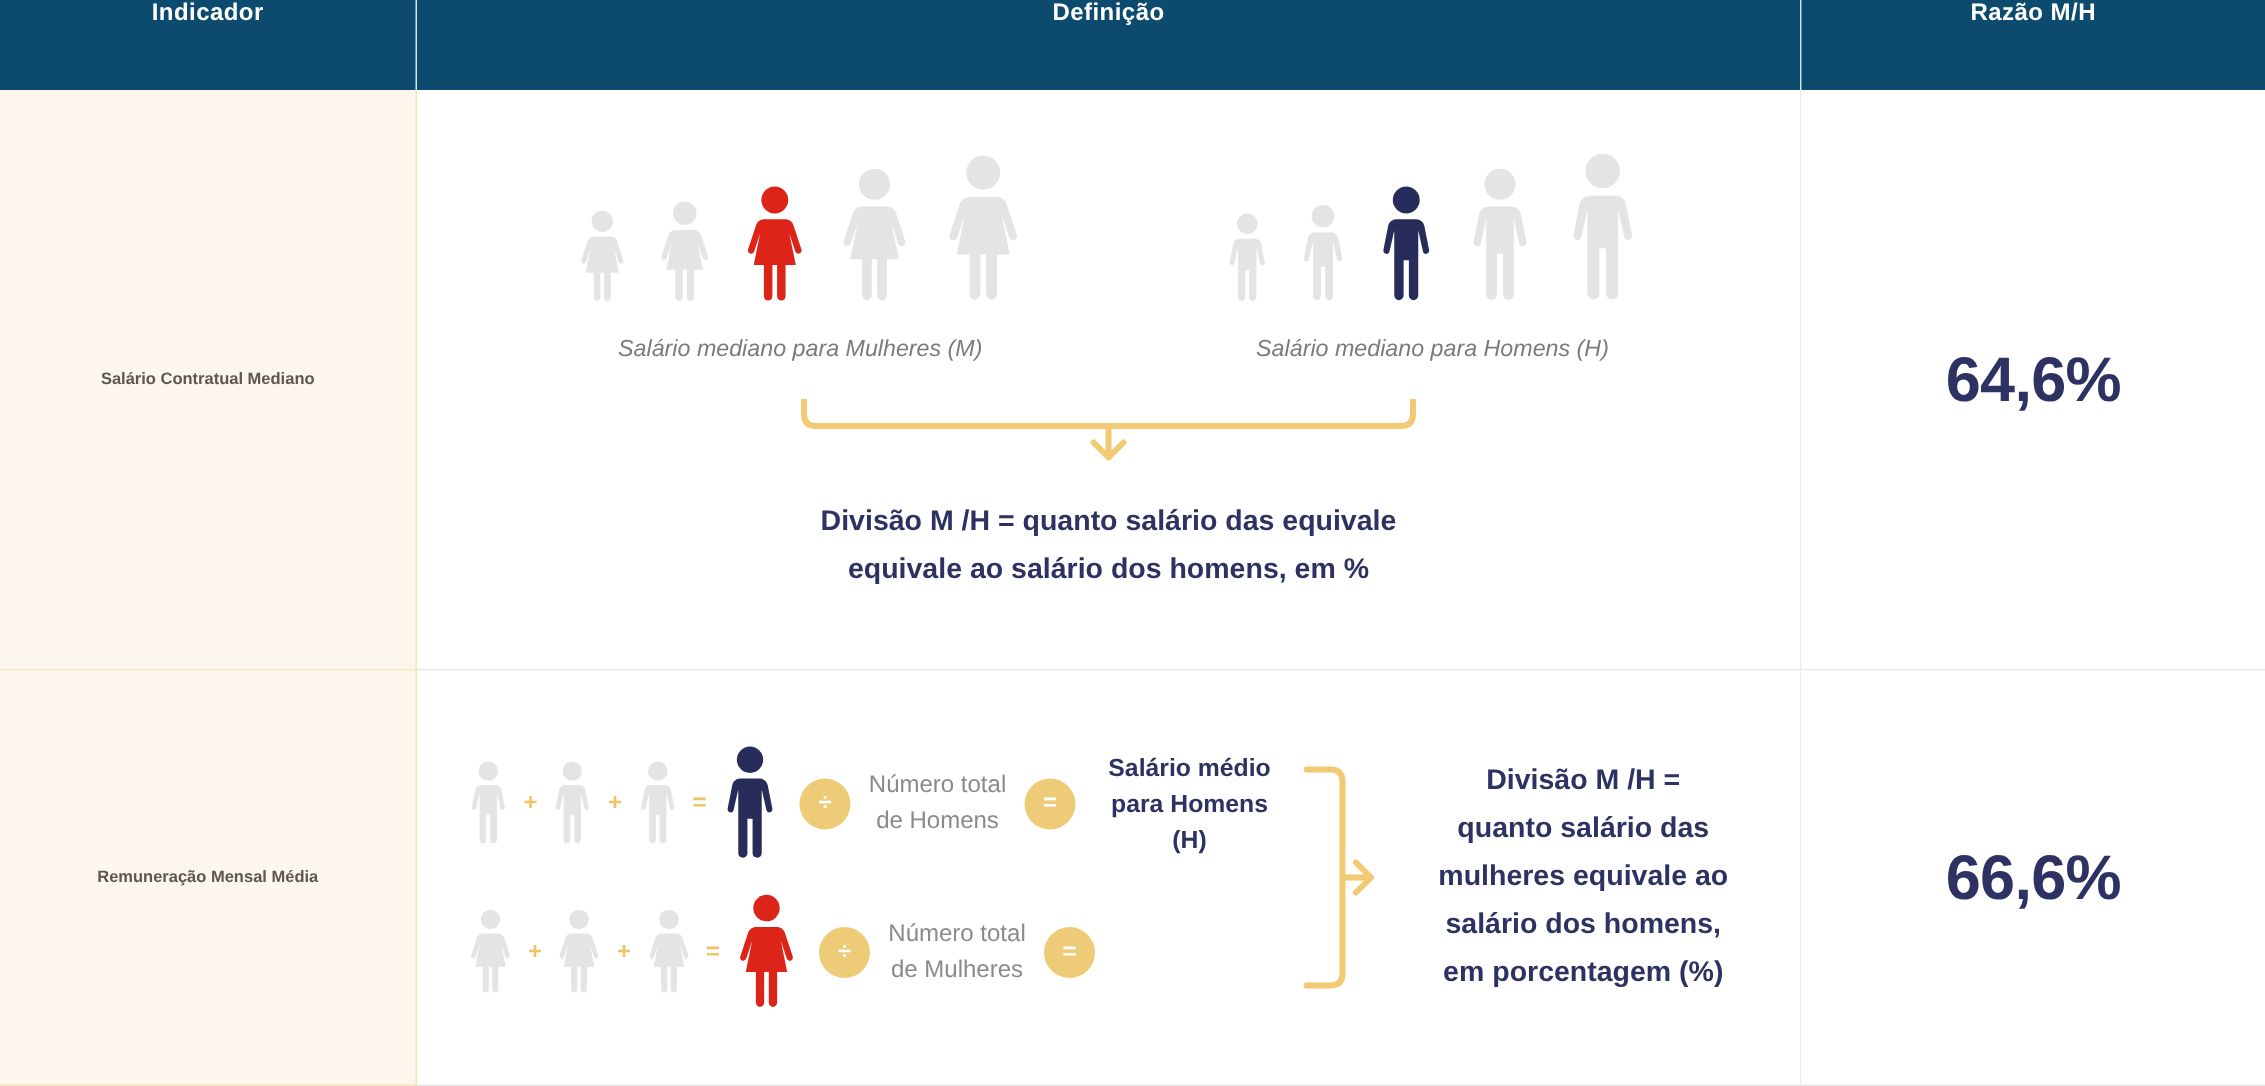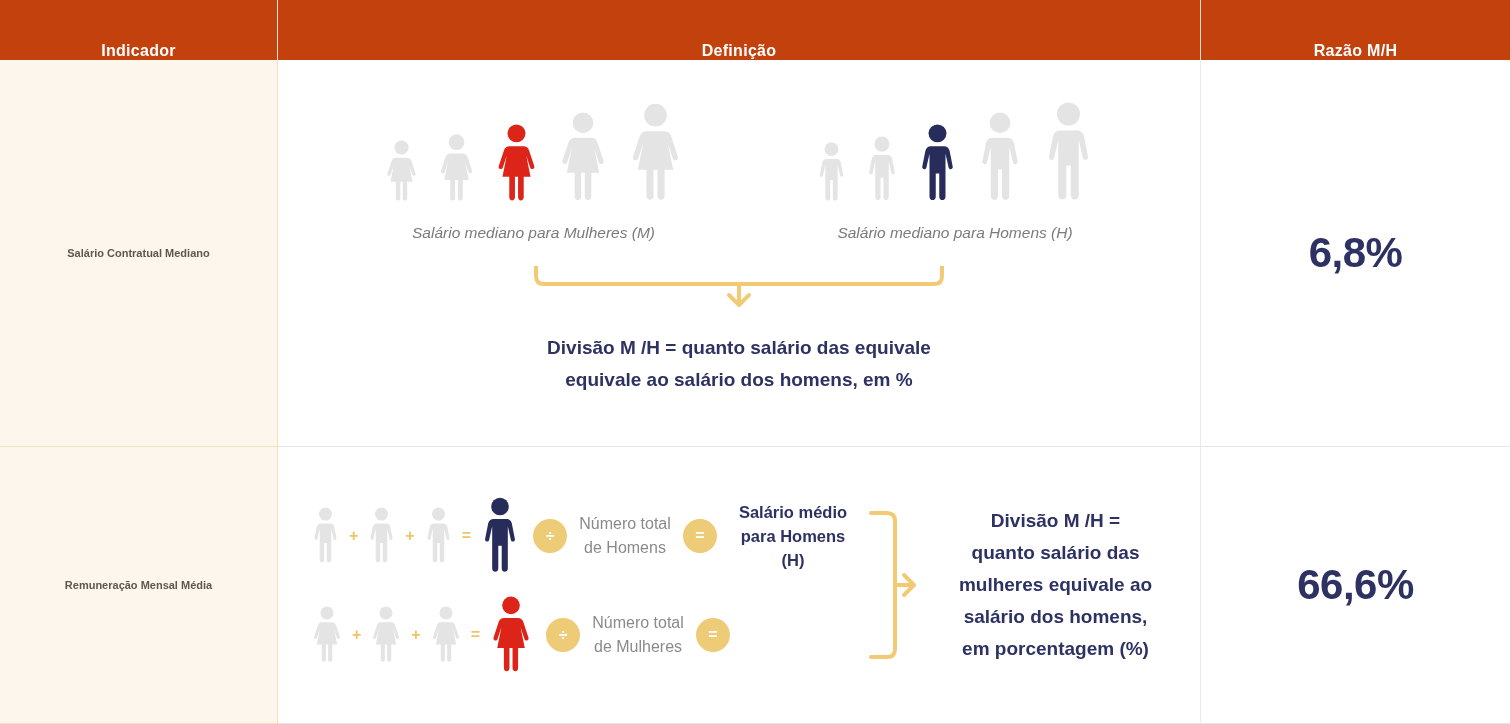--- a/index.html
+++ b/index.html
@@ -2,22 +2,22 @@
 <html><head>
 <meta charset="utf-8">
 <style>
   * { margin:0; padding:0; box-sizing:border-box; }
   html,body { width:1510px; height:724px; font-family:"Liberation Sans", sans-serif; background:#fff; }
 
   .table { display:grid; grid-template-columns:278px 923px 309px; grid-template-rows:60px 387px 277px;
            width:1510px; height:724px; }
 
   
-  .th { background:#c2410c; color:#fff; font-weight:700; font-size:16px;
-        display:flex; align-items:flex-end; justify-content:center; letter-spacing:.3px; }
+  .th { background:#0c4a6e; color:#fff; font-weight:700; font-size:16px;
+        display:flex; align-items:flex-start; justify-content:center; letter-spacing:.3px; }
   .th.sep { border-right:1px solid rgba(255,255,255,.85); }
 
   
   .ind { background:#fdf6ec; border-right:1px solid #f5e2ba; border-bottom:1px solid #f5e2ba;
          display:flex; align-items:center; justify-content:center; text-align:center;
          color:#5e574d; font-weight:700; font-size:11px; line-height:28px; }
   .ind .txt { max-width:200px; }
   .ind.last { border-bottom:1px solid #f5e2ba; }
 
   
@@ -143,21 +143,21 @@
       <path d="M195 29 L205 39 L215 29" stroke="#f2ca74" stroke-width="4" stroke-linecap="round" stroke-linejoin="round" fill="none"></path>
     </svg>
 
     <div class="formula1">
       <div>Divisão M /H = quanto salário das equivale</div>
       <div>equivale ao salário dos homens, em %</div>
     </div>
   </div>
 
   <div class="ratio">
-    <span class="num">6,8%</span>
+    <span class="num">64,6%</span>
   </div>
 
   <div class="ind last">
     <div class="txt">Remuneração Mensal Média</div>
   </div>
 
   <div class="def def2">
 
     <div class="equations">
 

